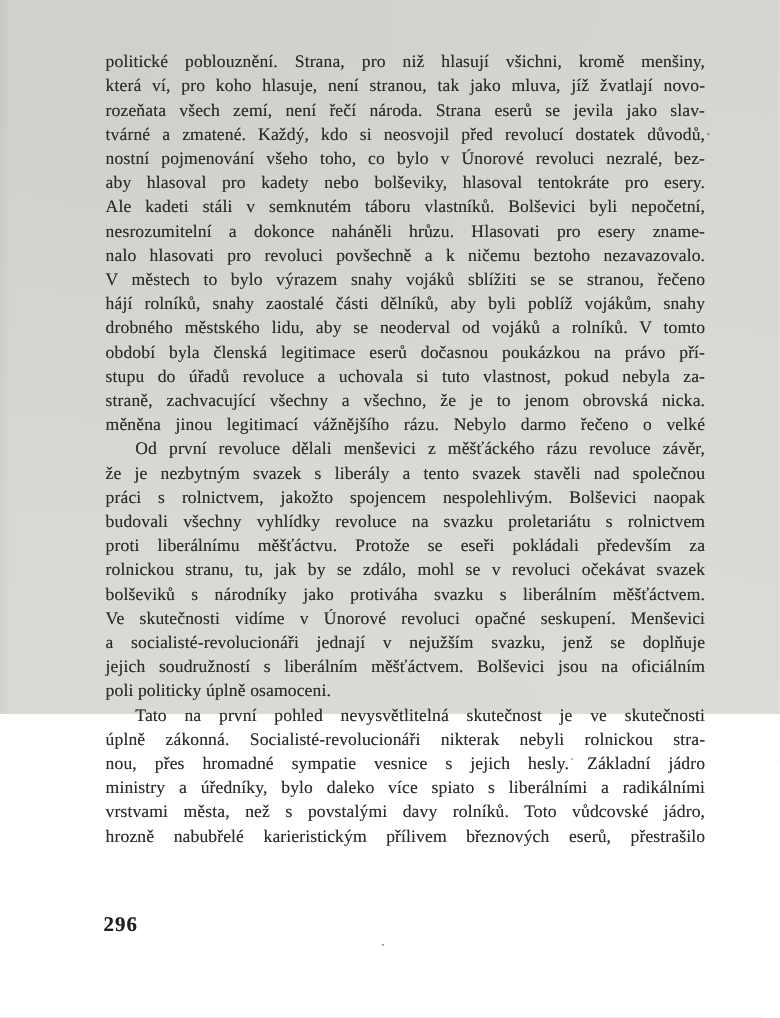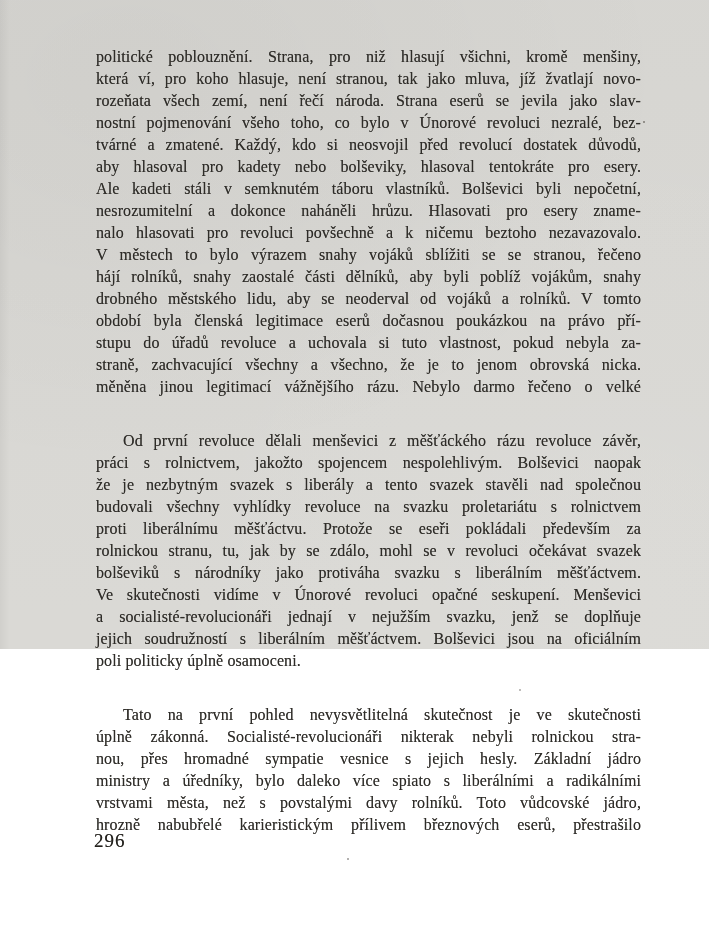--- a/index.html
+++ b/index.html
@@ -33,32 +33,31 @@
     line-height: 22px;
     height: 22px;
     white-space: normal;
     text-align: justify;
     text-align-last: justify;
     letter-spacing: 0.1px;
     text-shadow: 0 0 0.4px rgba(46,44,40,0.55);
   }
   .line.indent {
     text-indent: 27px;
-    margin-top: 32px;
   }
   .line.no-justify {
     text-align: center;
     text-align-last: left;
   }
   .page-number {
     position: absolute;
     left: 94px;
     top: 830px;
     font-size: 19px;
-    font-weight: normal;
+    font-weight: bold;
     letter-spacing: 1px;
     color: #23211d;
     text-shadow: 0 0 0.5px rgba(35,33,29,0.6);
   }
   .speck {
     position: absolute;
     background: #55524c;
     border-radius: 50%;
   }
   .speck.s1 { left: 107px; top: 99px;  width: 2px; height: 2px; }
@@ -67,36 +66,36 @@
   .speck.s4 { left: 519px; top: 689px; width: 2px; height: 2px; opacity: 0.5; }
 </style>
 </head>
 <body>
 
 <div class="page">
   <div class="text-block" id="text-block">
       <div class="line">politické poblouznění. Strana, pro niž hlasují všichni, kromě menšiny,</div>
       <div class="line">která ví, pro koho hlasuje, není stranou, tak jako mluva, jíž žvatlají novo-</div>
       <div class="line">rozeňata všech zemí, není řečí národa. Strana eserů se jevila jako slav-</div>
+      <div class="line">tvárné a zmatené. Každý, kdo si neosvojil před revolucí dostatek důvodů,</div>
       <div class="line">nostní pojmenování všeho toho, co bylo v Únorové revoluci nezralé, bez-</div>
-      <div class="line">tvárné a zmatené. Každý, kdo si neosvojil před revolucí dostatek důvodů,</div>
       <div class="line">aby hlasoval pro kadety nebo bolševiky, hlasoval tentokráte pro esery.</div>
       <div class="line">Ale kadeti stáli v semknutém táboru vlastníků. Bolševici byli nepočetní,</div>
       <div class="line">nesrozumitelní a dokonce naháněli hrůzu. Hlasovati pro esery zname-</div>
       <div class="line">nalo hlasovati pro revoluci povšechně a k ničemu beztoho nezavazovalo.</div>
       <div class="line">V městech to bylo výrazem snahy vojáků sblížiti se se stranou, řečeno</div>
       <div class="line">hájí rolníků, snahy zaostalé části dělníků, aby byli poblíž vojákům, snahy</div>
       <div class="line">drobného městského lidu, aby se neoderval od vojáků a rolníků. V tomto</div>
       <div class="line">období byla členská legitimace eserů dočasnou poukázkou na právo pří-</div>
       <div class="line">stupu do úřadů revoluce a uchovala si tuto vlastnost, pokud nebyla za-</div>
       <div class="line">straně, zachvacující všechny a všechno, že je to jenom obrovská nicka.</div>
       <div class="line">měněna jinou legitimací vážnějšího rázu. Nebylo darmo řečeno o velké</div>
       <div class="line indent">Od první revoluce dělali menševici z měšťáckého rázu revoluce závěr,</div>
+      <div class="line">že je nezbytným svazek s liberály a tento svazek stavěli nad společnou</div>
       <div class="line">práci s rolnictvem, jakožto spojencem nespolehlivým. Bolševici naopak</div>
-      <div class="line">že je nezbytným svazek s liberály a tento svazek stavěli nad společnou</div>
       <div class="line">budovali všechny vyhlídky revoluce na svazku proletariátu s rolnictvem</div>
       <div class="line">proti liberálnímu měšťáctvu. Protože se eseři pokládali především za</div>
       <div class="line">rolnickou stranu, tu, jak by se zdálo, mohl se v revoluci očekávat svazek</div>
       <div class="line">bolševiků s národníky jako protiváha svazku s liberálním měšťáctvem.</div>
       <div class="line">Ve skutečnosti vidíme v Únorové revoluci opačné seskupení. Menševici</div>
       <div class="line">a socialisté-revolucionáři jednají v nejužším svazku, jenž se doplňuje</div>
       <div class="line">jejich soudružností s liberálním měšťáctvem. Bolševici jsou na oficiálním</div>
       <div class="line no-justify">poli politicky úplně osamoceni.</div>
       <div class="line indent">Tato na první pohled nevysvětlitelná skutečnost je ve skutečnosti</div>
       <div class="line">úplně zákonná. Socialisté-revolucionáři nikterak nebyli rolnickou stra-</div>

